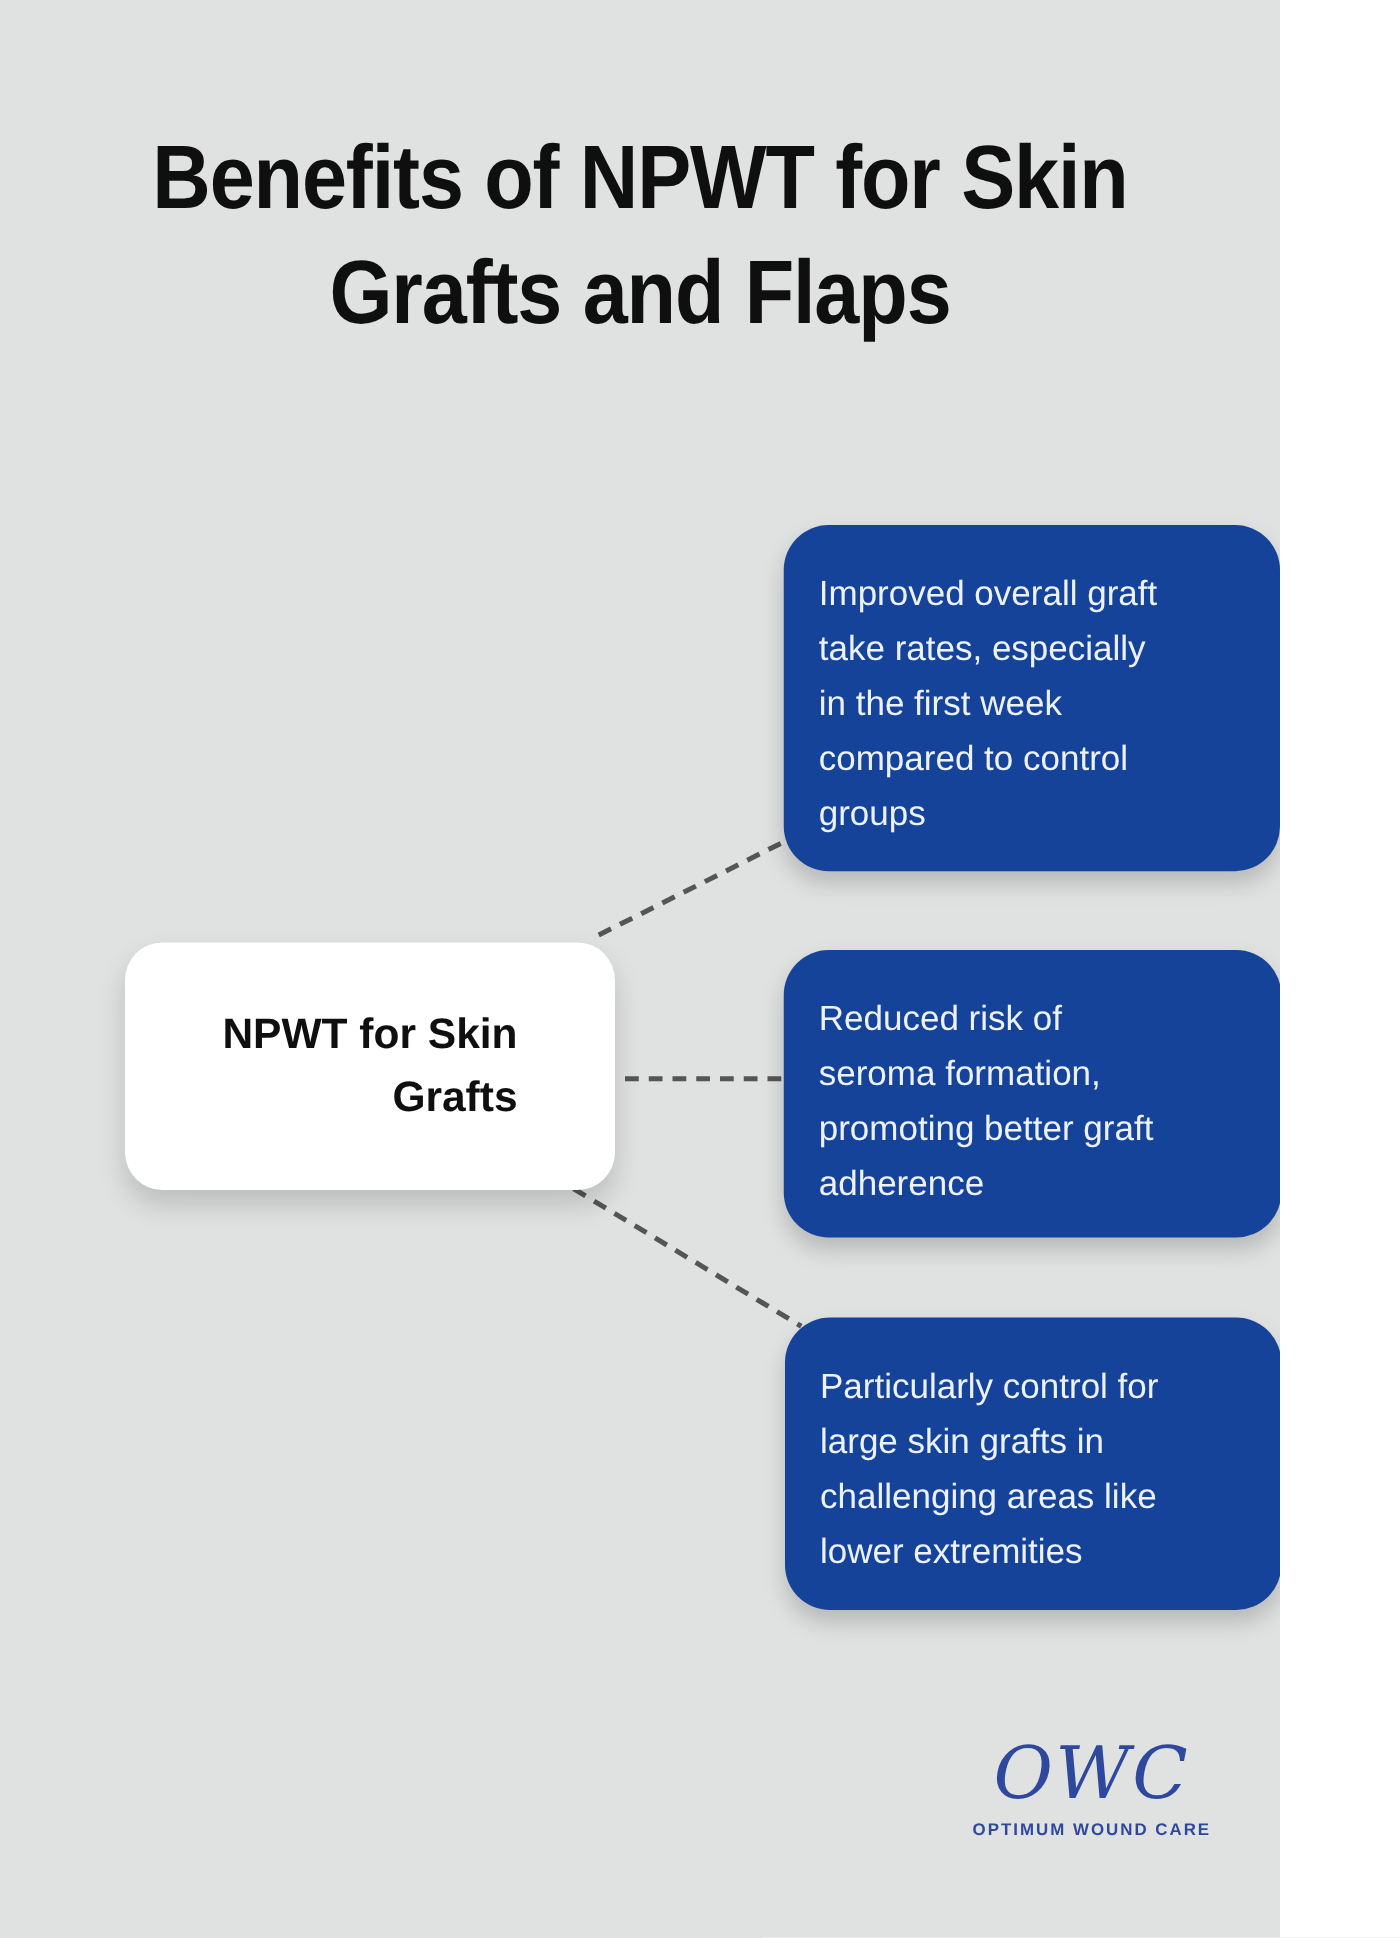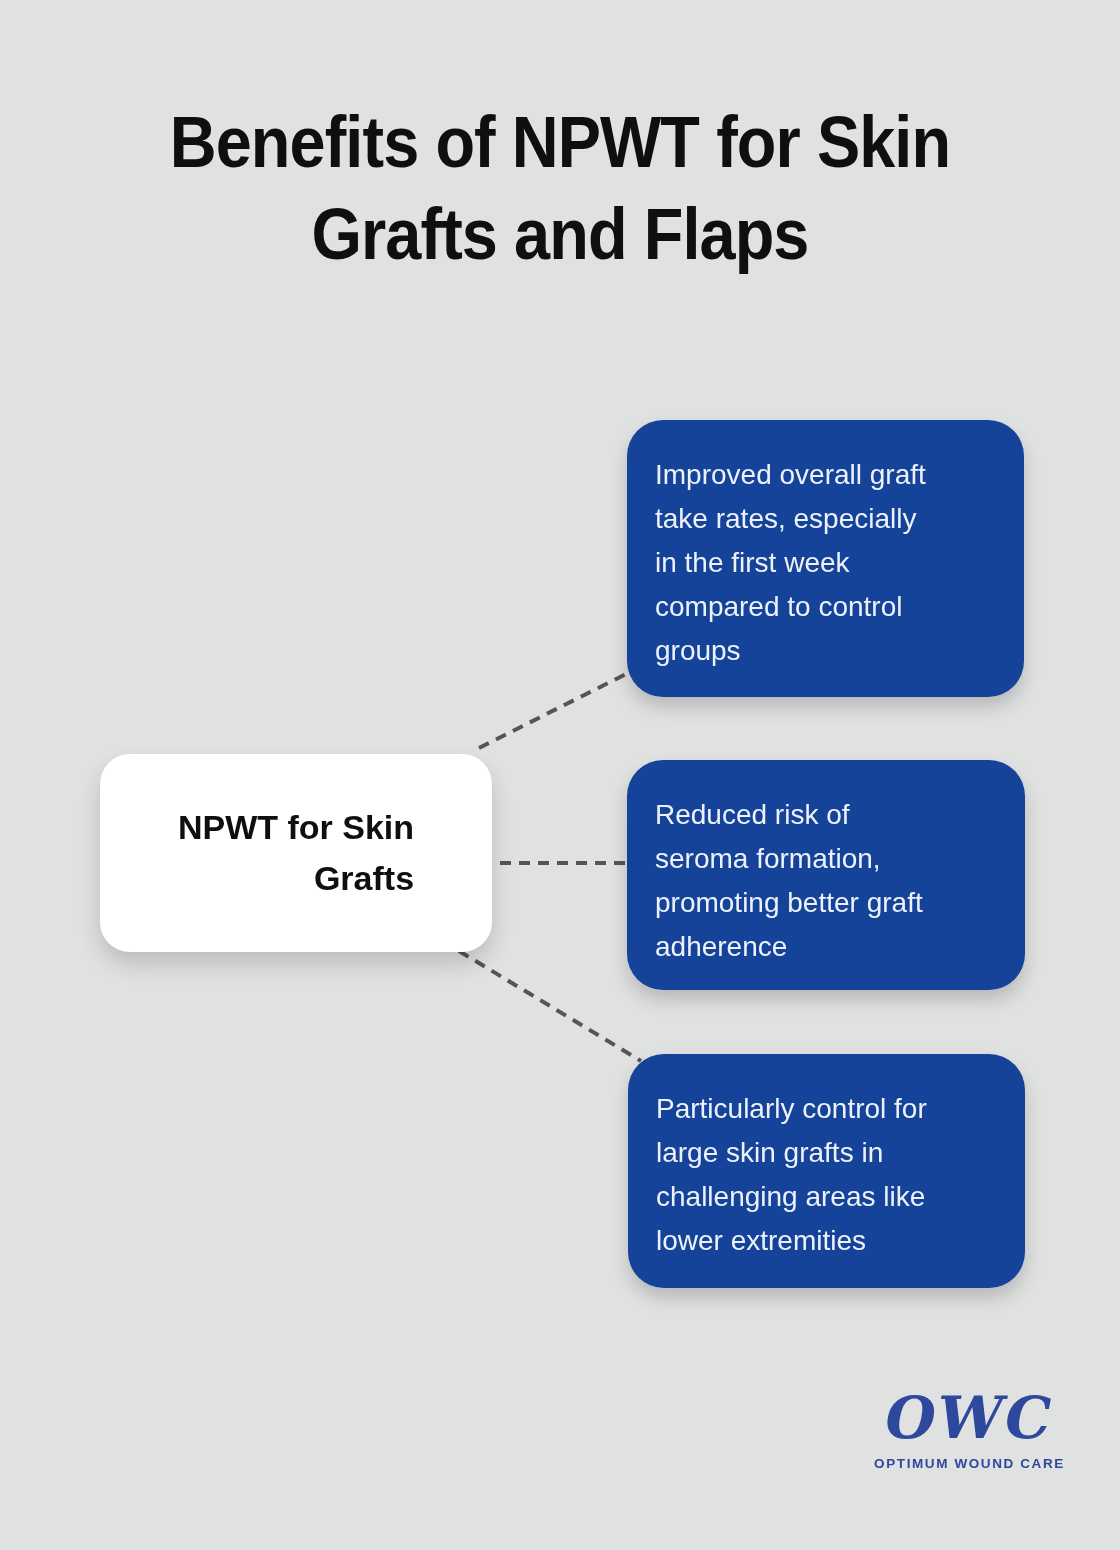--- a/index.html
+++ b/index.html
@@ -1,18 +1,18 @@
 <!DOCTYPE html>
 <html style="--bg: #e0e1e1; --title-color: #0f0f0f; --root-bg: #ffffff; --box-color: #15439a; --box-text: #edf2fa; --logo-color: #2e489d;"><head>
 <meta charset="utf-8">
 <style>
   html,body{margin:0;padding:0;}
   .canvas{
     position:relative;
-    width:1120px;height:1550px;
+    width:1024px;height:1550px;
     background:var(--bg,#e0e1e1);
     overflow:hidden;
     font-family:"Liberation Sans", sans-serif;
   }
   .title{
     position:absolute;
     top:96px;left:0;right:0;
     text-align:center;
     font-size:72px;
     font-weight:bold;
@@ -61,21 +61,21 @@
   .logo{
     position:absolute;
     right:53px;top:1388px;
     width:195px;
     text-align:center;
     z-index:1;
   }
   .logo-script{
     font-family:"DejaVu Serif", serif;
     font-style:italic;
-    font-weight:bold;
+    font-weight:normal;
     font-size:58px;
     line-height:1.05;
     letter-spacing:2px;
     color:var(--logo-color,#2e489d);
   }
   .logo-name{
     margin-top:7px;
     font-size:13.5px;
     font-weight:bold;
     letter-spacing:1.6px;

